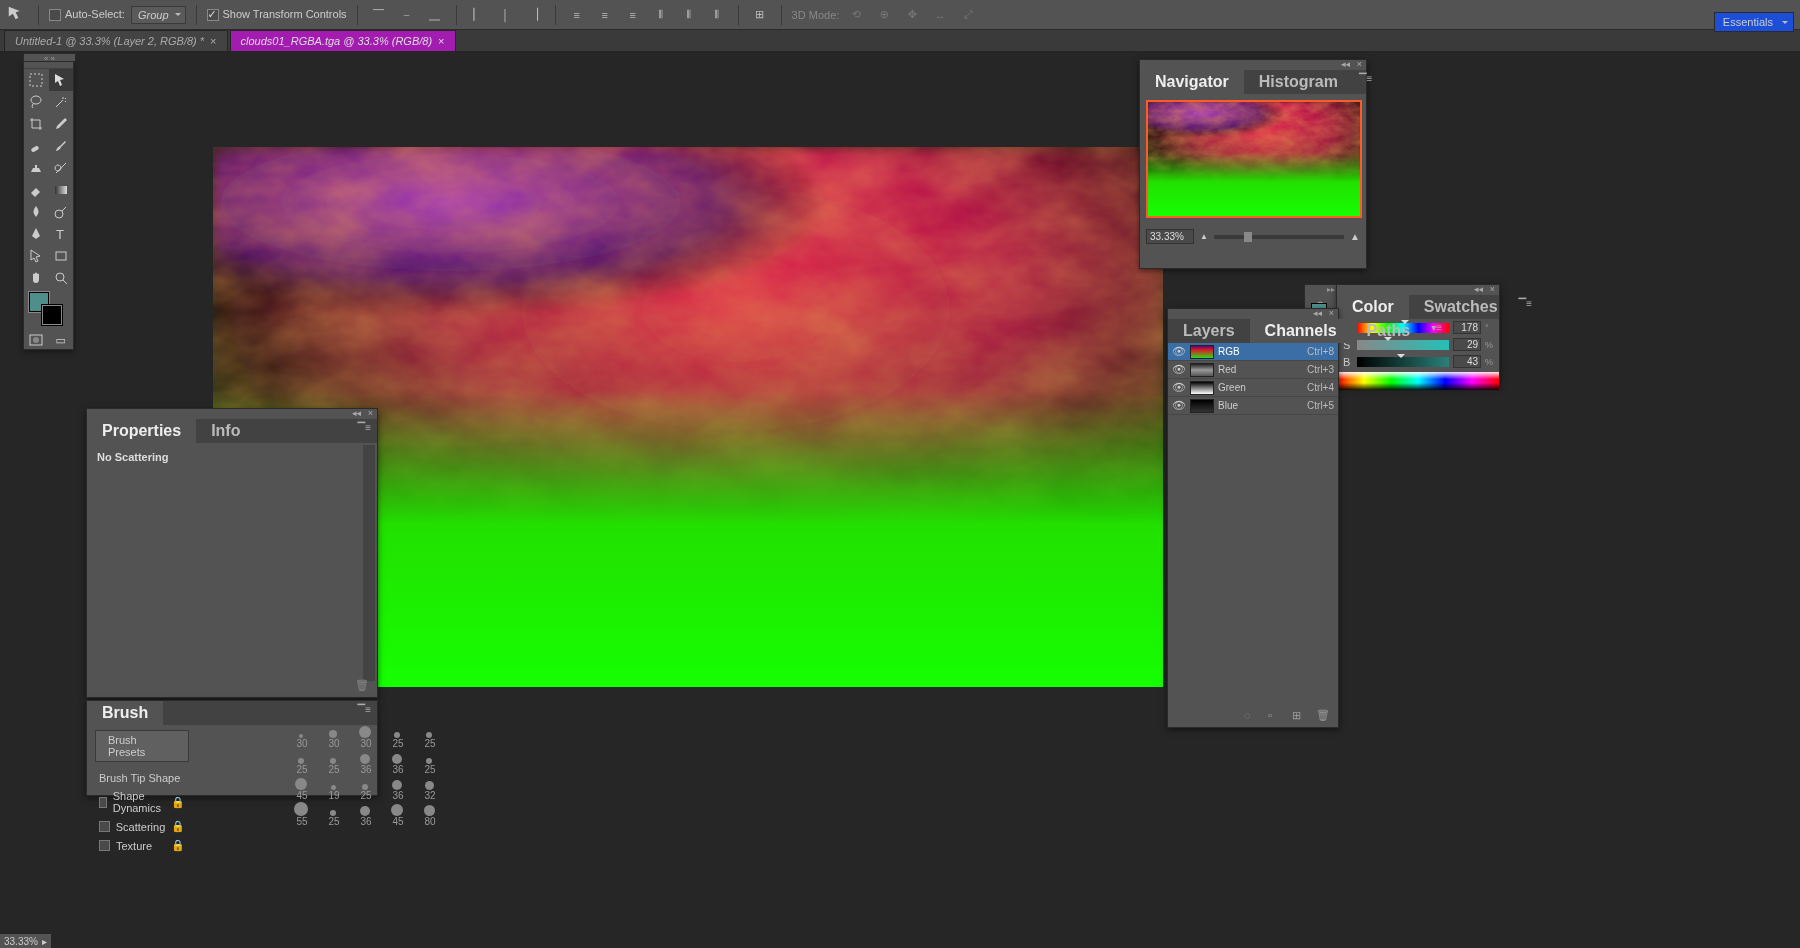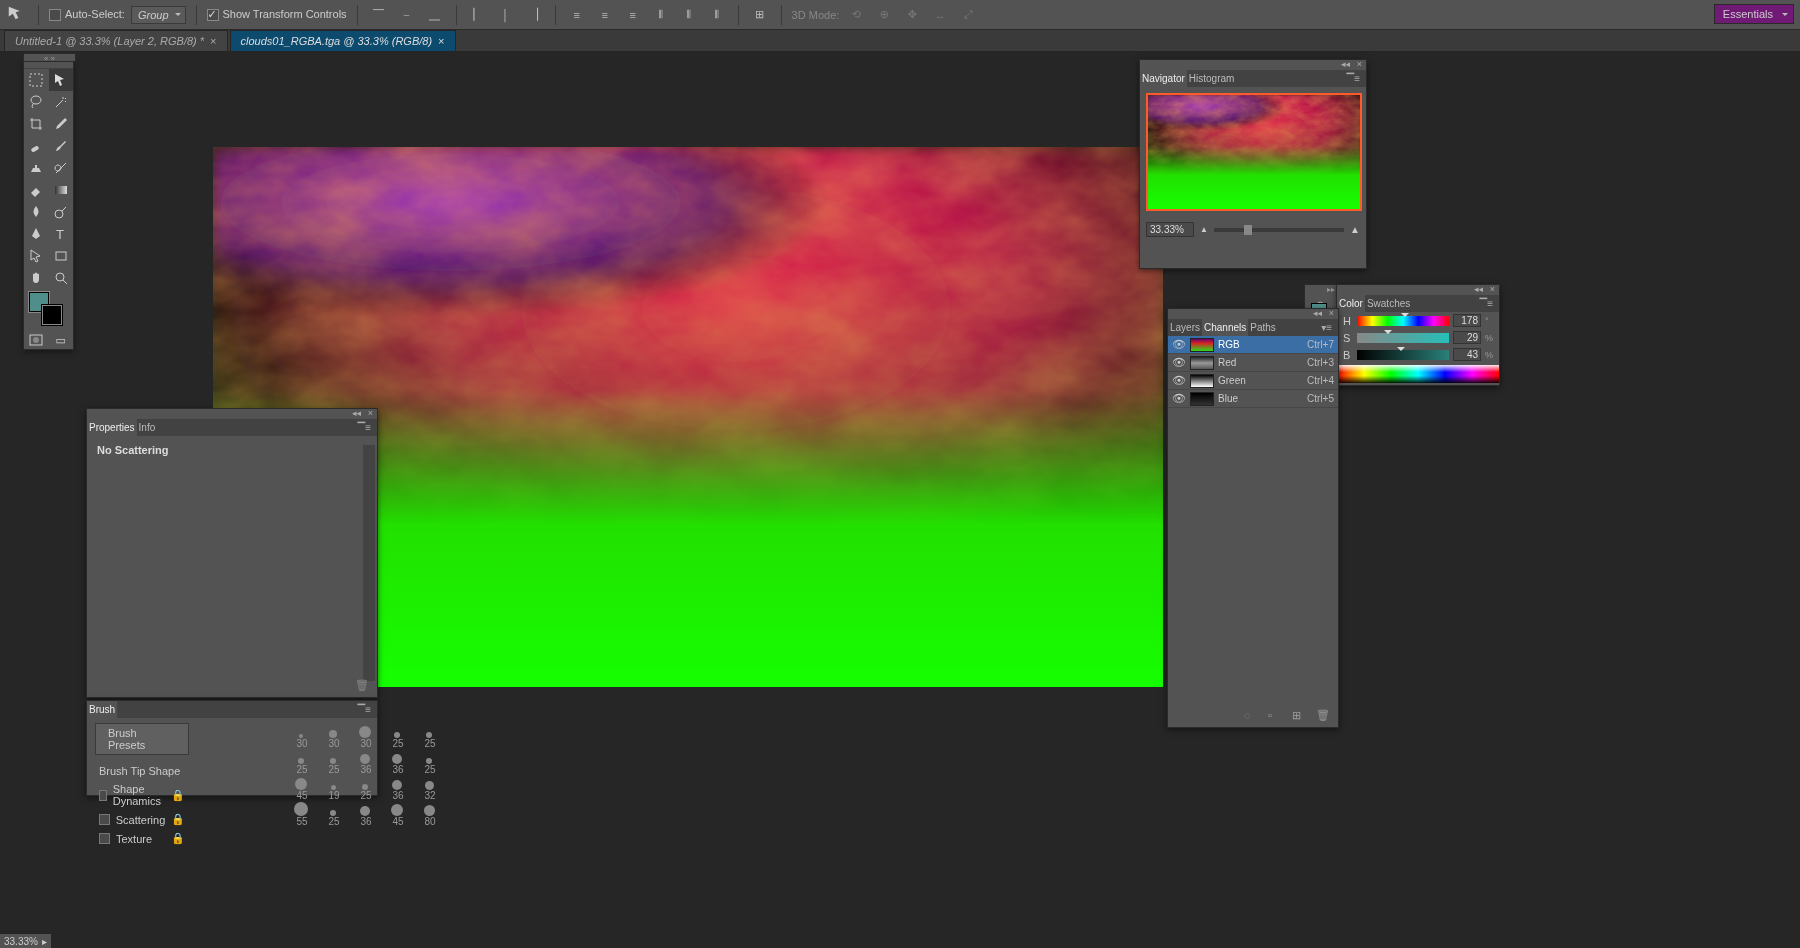--- a/index.html
+++ b/index.html
@@ -6,26 +6,26 @@
 body { background:#535353; color:#ccc; font-size:11px; width:1800px; height:948px; overflow:hidden; position:relative; }
 
 
 .options-bar { height:30px; background:#535353; border-bottom:1px solid #2a2a2a; display:flex; align-items:center; padding:0 6px; gap:6px; }
 .options-bar .sep { width:1px; height:20px; background:#3a3a3a; margin:0 4px; }
 .ob-btn { width:22px; height:22px; display:flex; align-items:center; justify-content:center; color:#bbb; cursor:pointer; }
 .checkbox { width:12px; height:12px; border:1px solid #888; background:#4a4a4a; display:inline-block; vertical-align:middle; margin-right:4px; position:relative;}
 .checkbox.checked::after { content:"✓"; position:absolute; top:-2px; left:0; color:#ddd; font-size:11px; }
 .dropdown { background:#5a5a5a; border:1px solid #3a3a3a; padding:2px 16px 2px 6px; position:relative; cursor:pointer;font-style:italic; }
 .dropdown::after { content:""; position:absolute; right:4px; top:6px; border:3px solid transparent; border-top-color:#bbb; }
-.workspace-dd { position:absolute; right:6px; top:4px; background:#701a75; border:1px solid #2a2a2a; padding:3px 20px 3px 8px; cursor:pointer; }
+.workspace-dd { position:absolute; right:6px; top:12px; background:#1d4ed8; border:1px solid #2a2a2a; padding:3px 20px 3px 8px; cursor:pointer; }
 .workspace-dd::after { content:""; position:absolute; right:5px; top:8px; border:3px solid transparent; border-top-color:#bbb; }
 
 
 .doc-tabs { height:22px; background:#3a3a3a; display:flex; align-items:flex-end; padding-left:4px; border-bottom:1px solid #252525;}
-.doc-tab { background:#0c4a6e; padding:4px 10px; font-size:11px; color:#ddd; border-top:1px solid #252525; border-left:1px solid #252525; border-right:1px solid #252525; margin-right:2px; display:flex; align-items:center; gap:6px; cursor:pointer; font-style:italic;}
+.doc-tab { background:#a21caf; padding:4px 10px; font-size:11px; color:#ddd; border-top:1px solid #252525; border-left:1px solid #252525; border-right:1px solid #252525; margin-right:2px; display:flex; align-items:center; gap:6px; cursor:pointer; font-style:italic;}
 .doc-tab.inactive { background:#434343; color:#aaa;margin-top:12px; }
 .doc-tab .close { font-style:normal; cursor:pointer; }
 
 
 .workspace { position:absolute; left:0; top:52px; right:0; bottom:0; background:#262626; }
 
 
 .tool-panel { position:absolute; left:23px; top:61px; width:51px; background:#535353; border:1px solid #2a2a2a; box-shadow:0 2px 6px rgba(0,0,0,.4); }
 .tool-titlebar { height:7px; background:#535353; border-bottom:1px solid #404040; position:relative; }
 .tool-titlebar .collapse { position:absolute; left:-1px; top:-9px; width:53px; height:9px; background:#535353; border:1px solid #2a2a2a; text-align:center; font-size:8px; color:#999;}
@@ -42,21 +42,21 @@
 
 .canvas { position:absolute; left:213px; top:147px; width:950px; height:540px; background:#000; overflow:hidden; }
 .canvas-img { width:100%; height:100%; }
 
 
 .panel { position:absolute; background:#535353; border:1px solid #2a2a2a; box-shadow:0 2px 6px rgba(0,0,0,.5); }
 .panel-titlebar { height:10px; background:#535353; position:relative; }
 .panel-titlebar .collapse-icon,.panel-titlebar .close-icon { position:absolute; top:-1px; font-size:9px; color:#aaa; cursor:pointer;}
 .panel-titlebar .collapse-icon{ right:16px;} .panel-titlebar .close-icon{ right:4px;}
 .tab-strip { display:flex; background:#424242; }
-.ptab { padding:3px 2px; font-size:10px; color:#bbb; cursor:pointer; }
+.ptab { padding:3px 15px; font-size:16px; color:#bbb; cursor:pointer;font-weight:bold; }
 .ptab.active { background:#535353; color:#eee; }
 .panel-menu { margin-left:auto; padding:3px 6px; font-size:10px; color:#aaa; cursor:pointer; }
 .panel-body { background:#535353; }
 
 .properties-panel { left:86px; top:408px; width:292px; height:290px; }
 .properties-panel .body { padding:8px 10px; font-size:11px; font-weight:bold; color:#ddd; }
 .properties-panel .scroll { position:absolute; right:2px; top:36px; bottom:16px; width:12px; background:#434343; }
 .properties-panel .footer { position:absolute; bottom:2px; right:6px; display:flex; gap:10px; }
 .properties-panel .footer .ico { width:16px; height:16px; color:#888; }
 
@@ -592,21 +592,21 @@
     <div class="ptab">Layers</div>
     <div class="ptab active">Channels</div>
     <div class="ptab">Paths</div>
     <div class="panel-menu">▾≡</div>
   </div>
   <div class="panel-body" id="chan-list">
       <div class="chan-row sel">
         <span class="eye">👁</span>
         <span class="thumb" style="background:linear-gradient(180deg,#6a0070 0%,#d62323 35%,#2bdc1a 100%)"></span>
         <span class="name">RGB</span>
-        <span class="short">Ctrl+7</span>
+        <span class="short">Ctrl+8</span>
       </div>
       <div class="chan-row">
         <span class="eye">👁</span>
         <span class="thumb" style="background:linear-gradient(180deg,#222,#999,#555)"></span>
         <span class="name">Red</span>
         <span class="short">Ctrl+3</span>
       </div>
       <div class="chan-row">
         <span class="eye">👁</span>
         <span class="thumb" style="background:linear-gradient(180deg,#000,#fff)"></span>

